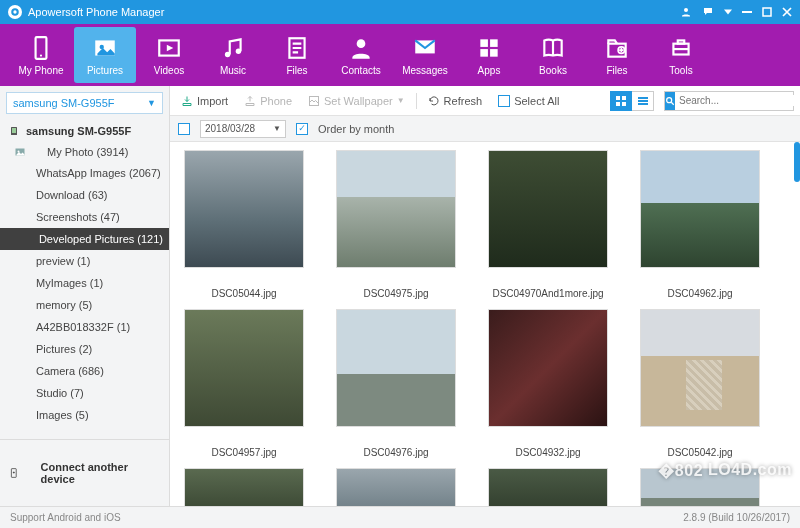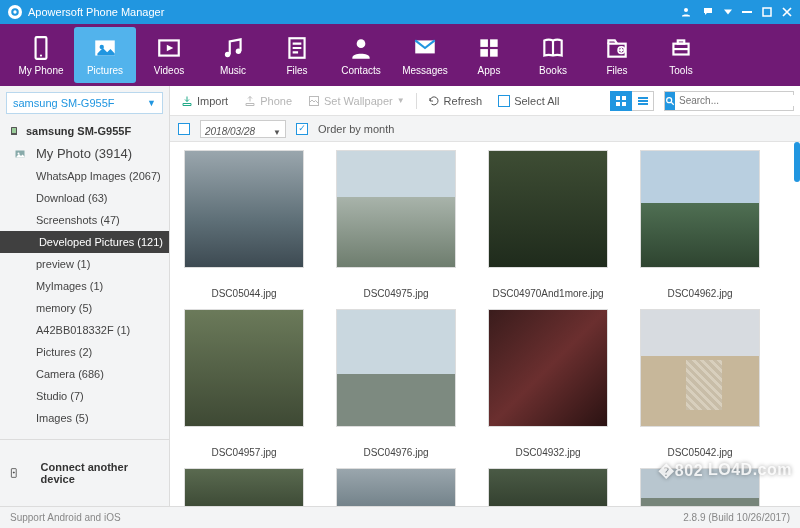--- a/index.html
+++ b/index.html
@@ -5,33 +5,33 @@
 * { box-sizing: border-box; margin: 0; padding: 0; font-family: "Segoe UI", Tahoma, sans-serif; }
 html, body { width: 800px; height: 528px; overflow: hidden; background: #fff; }
 
 .titlebar { height: 24px; background: #2196e0; color: #fff; display: flex; align-items: center; padding: 0 8px; font-size: 11px; }
 .titlebar .logo { width: 14px; height: 14px; border-radius: 50%; background: #fff; margin-right: 6px; display: flex; align-items: center; justify-content: center; }
 .titlebar .logo svg { width: 10px; height: 10px; }
 .titlebar .title { flex: 1; }
 .titlebar .win-icons { display: flex; gap: 10px; align-items: center; }
 .titlebar .win-icons span { cursor: pointer; display: inline-flex; }
 
-.navbar { height: 62px; background: #701a75; display: flex; align-items: center; padding-left: 10px; gap: 2px; }
+.navbar { height: 62px; background: #a21caf; display: flex; align-items: center; padding-left: 10px; gap: 2px; }
 .nav-item { width: 62px; height: 56px; display: flex; flex-direction: column; align-items: center; justify-content: center; color: #fff; font-size: 10px; cursor: pointer; border-radius: 3px; gap: 4px; }
 .nav-item.active { background: #52b3ec; }
 .nav-item .nav-icon { width: 26px; height: 26px; display: flex; align-items: center; justify-content: center; }
 
 .body { display: flex; height: 420px; }
 
 .sidebar { width: 170px; background: #f3f4f5; border-right: 1px solid #dcdcdc; display: flex; flex-direction: column; font-size: 11px; color: #444; }
 .device-select { margin: 6px; height: 22px; border: 1px solid #b9d8ee; background: #fff; display: flex; align-items: center; padding: 0 6px; color: #2196e0; font-size: 11px; cursor: pointer; }
 .device-select .arrow { margin-left: auto; color: #2196e0; font-size: 9px; }
 .device-header { display: flex; align-items: center; gap: 6px; padding: 5px 8px; font-weight: 600; color: #333; }
 .tree { flex: 1; overflow: hidden; }
-.tree-root { display: flex; align-items: center; gap: 10px; padding: 4px 8px 4px 14px; font-size: 13px; color: #444; }
+.tree-root { display: flex; align-items: center; gap: 21px; padding: 4px 8px 4px 14px; font-size: 11px; color: #444; }
 .tree-root svg { flex-shrink: 0; }
 .tree-item { padding: 5px 6px 5px 36px; cursor: pointer; white-space: nowrap; overflow: hidden; text-overflow: ellipsis; }
 .tree-item.selected { background: #404040; color: #fff; text-align: right; }
 .connect-another { border-top: 1px solid #dcdcdc; padding: 21px 8px; display: flex; align-items: center; gap: 21px; font-weight: 600; color: #333; cursor: pointer; }
 
 .main { flex: 1; display: flex; flex-direction: column; position: relative; }
 .toolbar { height: 30px; border-bottom: 1px solid #e2e2e2; display: flex; align-items: center; padding: 0 6px; gap: 6px; font-size: 11px; color: #555; }
 .tb-btn { display: flex; align-items: center; gap: 4px; padding: 3px 5px; cursor: pointer; border-radius: 2px; }
 .tb-btn.disabled { color: #b5b5b5; cursor: default; }
 .tb-sep { width: 1px; height: 16px; background: #dcdcdc; }
@@ -40,21 +40,21 @@
 .view-btn { width: 22px; height: 20px; display: flex; align-items: center; justify-content: center; border: 1px solid #ccc; background: #fff; cursor: pointer; }
 .view-btn.active { background: #2196e0; border-color: #2196e0; }
 .view-btn + .view-btn { border-left: none; }
 .search-box { display: flex; align-items: center; border: 1px solid #ccc; height: 20px; width: 130px; margin-left: 4px; background: #fff; }
 .search-box .mag { width: 18px; height: 18px; background: #2196e0; display: flex; align-items: center; justify-content: center; }
 .search-box input { border: none; outline: none; flex: 1; font-size: 10px; padding: 0 4px; color: #555; }
 
 .filterbar { height: 26px; background: #f3f4f5; border-bottom: 1px solid #e2e2e2; display: flex; align-items: center; padding: 0 8px; gap: 10px; font-size: 11px; color: #555; }
 .chk { width: 12px; height: 12px; border: 1px solid #2196e0; display: inline-flex; align-items: center; justify-content: center; background: #fff; cursor: pointer; }
 .chk.checked::after { content: "✓"; font-size: 9px; color: #2196e0; line-height: 1; }
-.date-input { border: 1px solid #ccc; background: #fff; height: 18px; display: flex; align-items: flex-end; padding: 0 4px; font-size: 10px; gap: 18px; font-style: italic; }
+.date-input { border: 1px solid #ccc; background: #fff; height: 18px; display: flex; align-items: center; padding: 0 4px; font-size: 10px; gap: 18px; }
 .date-input .dd { font-size: 8px; color: #555; }
 
 .grid-wrap { flex: 1; overflow: hidden; padding: 8px 6px 0 8px; position: relative; }
 .grid { display: grid; grid-template-columns: repeat(4, 132px); gap: 10px 20px; }
 .cell { display: flex; flex-direction: column; align-items: center; gap: 20px; cursor: pointer; }
 .thumb { width: 120px; height: 118px; background: #888; border: 1px solid #ddd; }
 .cell .cap { font-size: 10px; color: #444; text-align: center; white-space: nowrap; }
 .row2 .thumb { height: 118px; }
 .row3 .thumb { height: 60px; }
 

